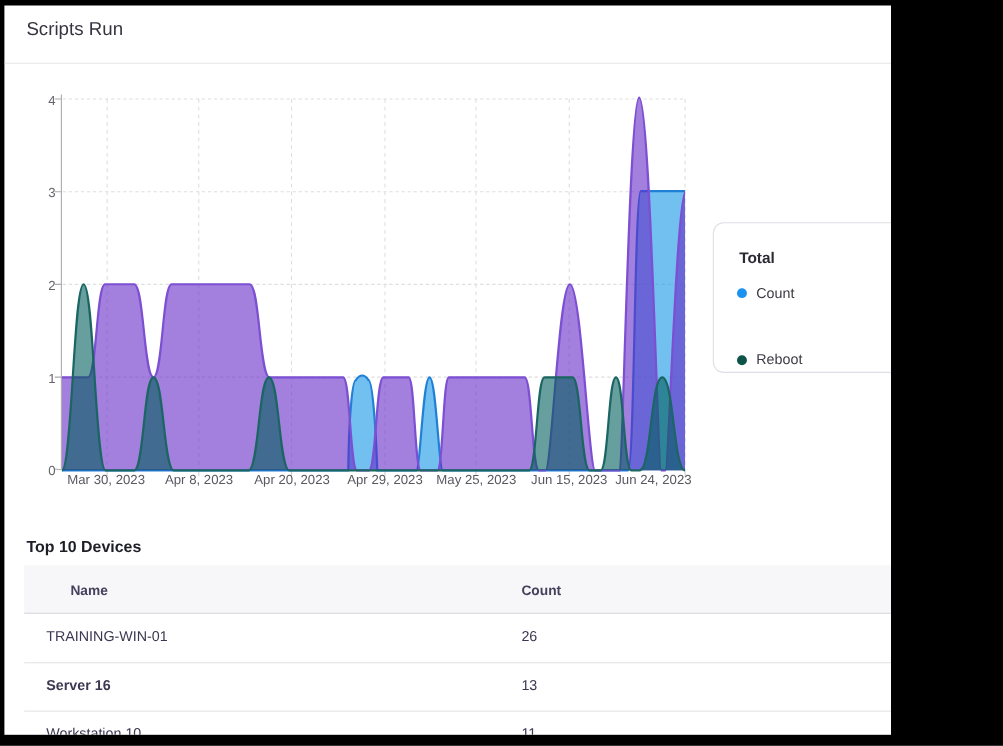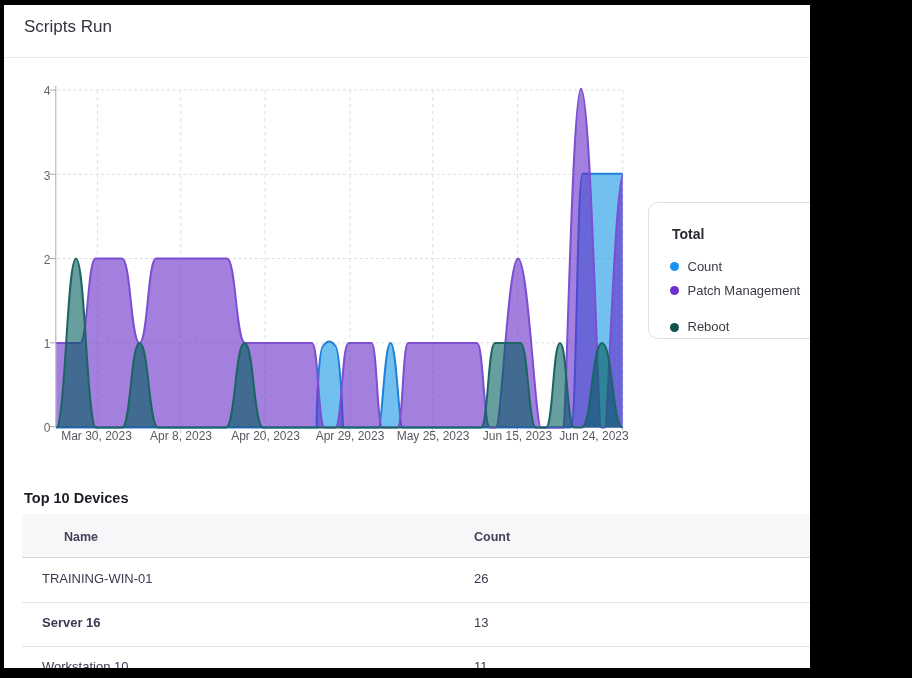--- a/index.html
+++ b/index.html
@@ -95,25 +95,20 @@
   <div id="legend">
     <div class="lgrow" style="top:23px;">
         <span style="position:absolute;left:7px;top:0;font-size:14px;font-weight:bold;color:#2b2a33;">Total</span>
         <span class="lgval" style="font-size:14px;font-weight:bold;color:#2b2a33;">54</span>
       </div>
     <div class="lgrow" style="top:55.5px;">
         <span class="lgdot" style="background:#1b92ef;"></span>
         <span class="lglab">Count</span>
         <span class="lgval">11</span>
       </div>
-    <div class="lgrow" style="top:79.5px;">
-        <span class="lgdot" style="background:#6d30cf;"></span>
-        <span class="lglab">Patch Management</span>
-        <span class="lgval">35</span>
-      </div>
     <div class="lgrow" style="top:116px;">
         <span class="lgdot" style="background:#0d5348;"></span>
         <span class="lglab">Reboot</span>
         <span class="lgval">8</span>
       </div>
   </div>
 
   <div id="t10">Top 10 Devices</div>
   <div id="tbl">
     <div id="thead">

